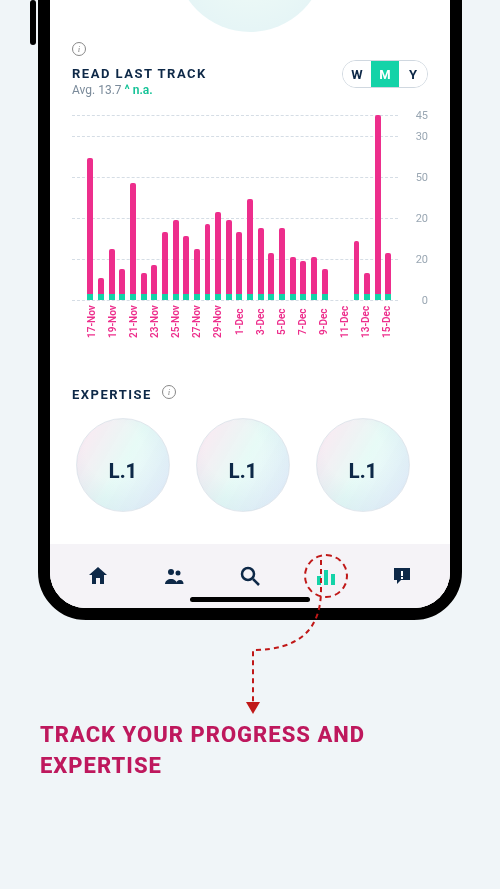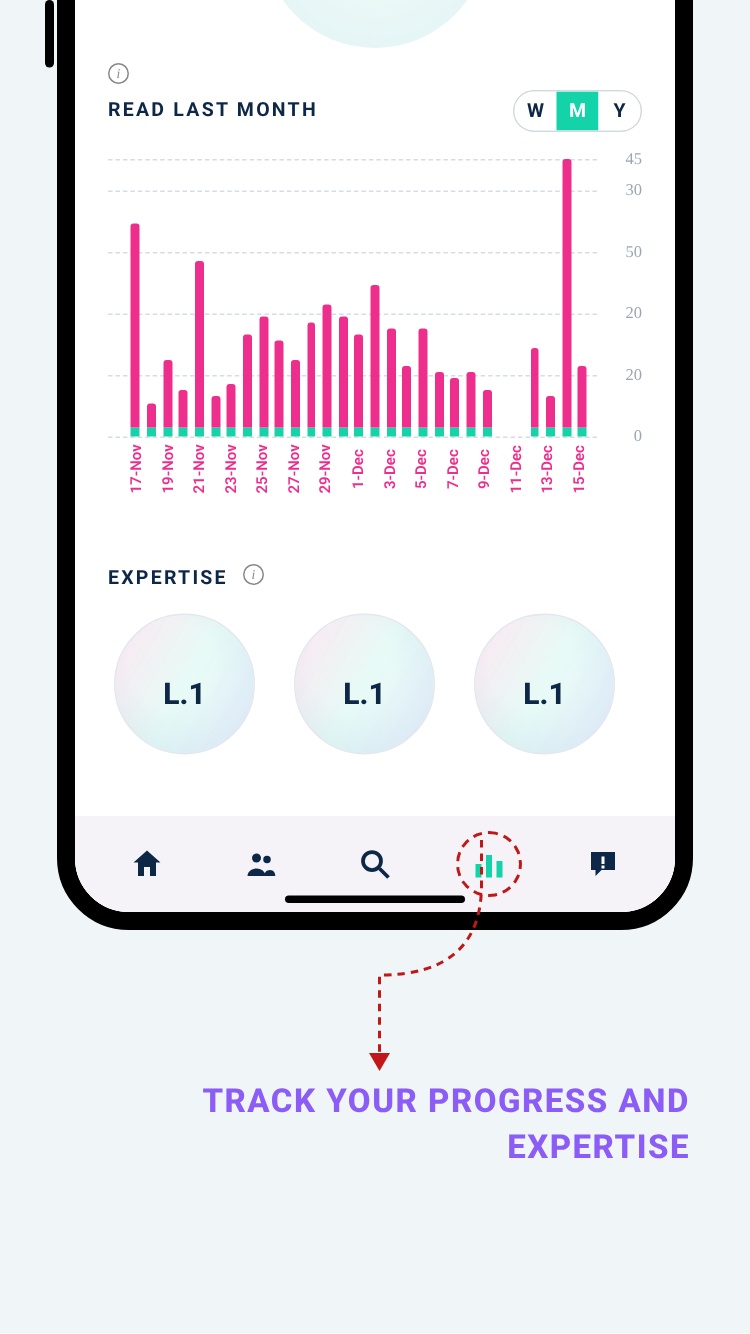--- a/index.html
+++ b/index.html
@@ -92,21 +92,21 @@
     position: relative;
     height: 230px;
     margin-top: 18px;
   }
   .y-axis {
     position:absolute; right:0; top:0; bottom:45px;
     width:26px;
     display:flex; flex-direction:column; justify-content:space-between;
     font-size:11px; color:#9aa7b3; text-align:left;
   }
-  .y-label { position:absolute; right:0; transform: translateY(-50%); font-family: Liberation Serif, serif; }
+  .y-label { position:absolute; right:0; transform: translateY(-50%); }
   .gridlines {
     position:absolute; left:0; right:30px; top:0; bottom:45px;
   }
   .gridline {
     position:absolute; left:0; right:0;
     border-top:1px dashed #d5dde5;
   }
   .bars {
     position:absolute; left:4px; right:36px; bottom:45px;
     height: 185px;
@@ -182,46 +182,54 @@
     width:120px; height:5px; background:#000; border-radius:3px;
   }
   .callout-line {
     position:absolute;
     pointer-events:none;
   }
   .promo-text {
     position:absolute;
     top: 720px;
     left:0; right:0;
-    text-align:right;
+    text-align:left;
     font-size: 22px;
     font-weight:800;
     letter-spacing:1px;
-    color:#8b5cf6;
+    color:#be185d;
     line-height:1.4;
     padding: 0 40px;
   }
 </style>
 </head>
 <body>
 
 <div class="side-button sb1"></div>
 
 <div class="phone-frame">
   <div class="screen">
     <div class="partial-circle"></div>
 
     <div class="content">
       <div class="info-row">
         <div class="info-icon">i</div>
       </div>
 
       <div class="header-row">
         <div>
-          <div class="section-title">READ LAST MONTH</div>
+          <div class="section-title">READ LAST TRACK</div>
+          <div class="subtitle">
+            <span>Avg.</span>
+            <span>13.7</span>
+            <span class="trend">
+              <span>^</span>
+              <span>n.a.</span>
+            </span>
+          </div>
         </div>
         <div class="range-toggle" id="range-toggle">
             <div class="range-btn">W</div>
             <div class="range-btn active">M</div>
             <div class="range-btn">Y</div>
           </div>
       </div>
 
       <div class="chart-area">
         <div class="gridlines" id="gridlines">

